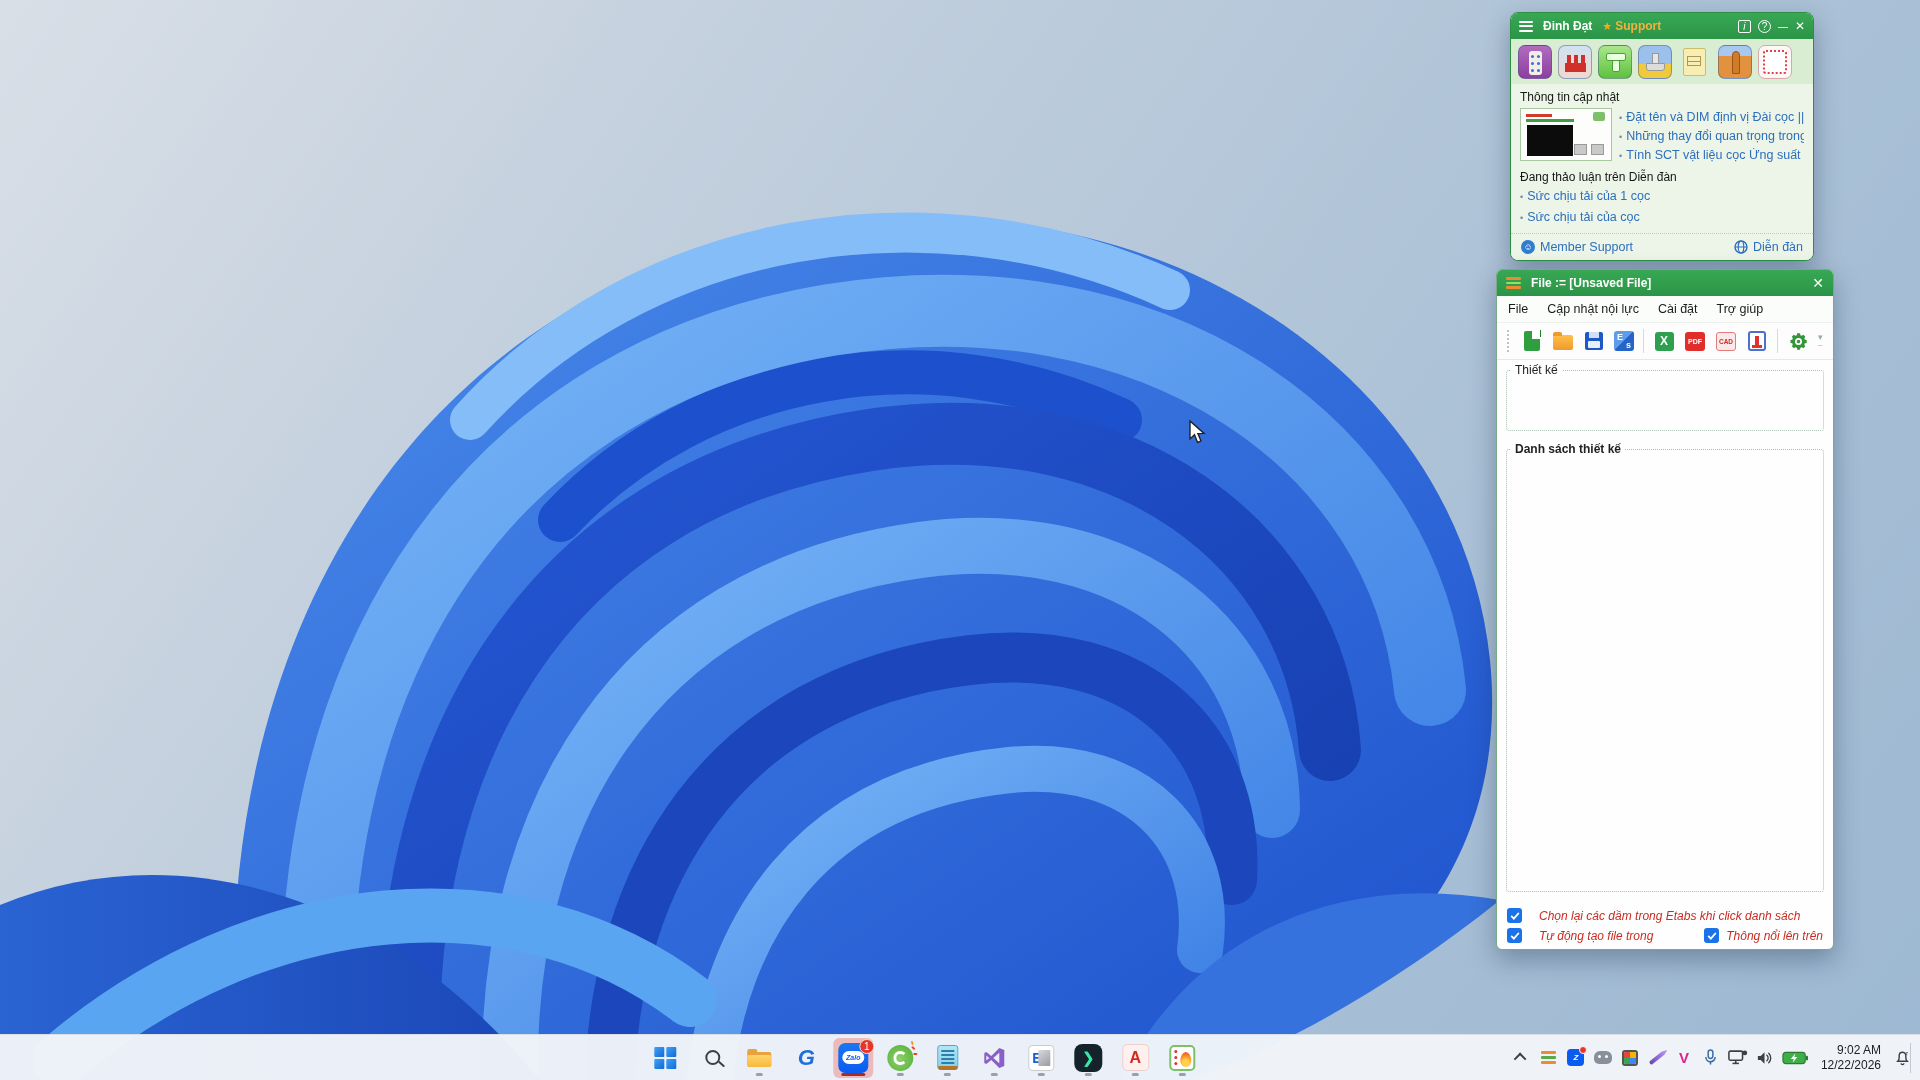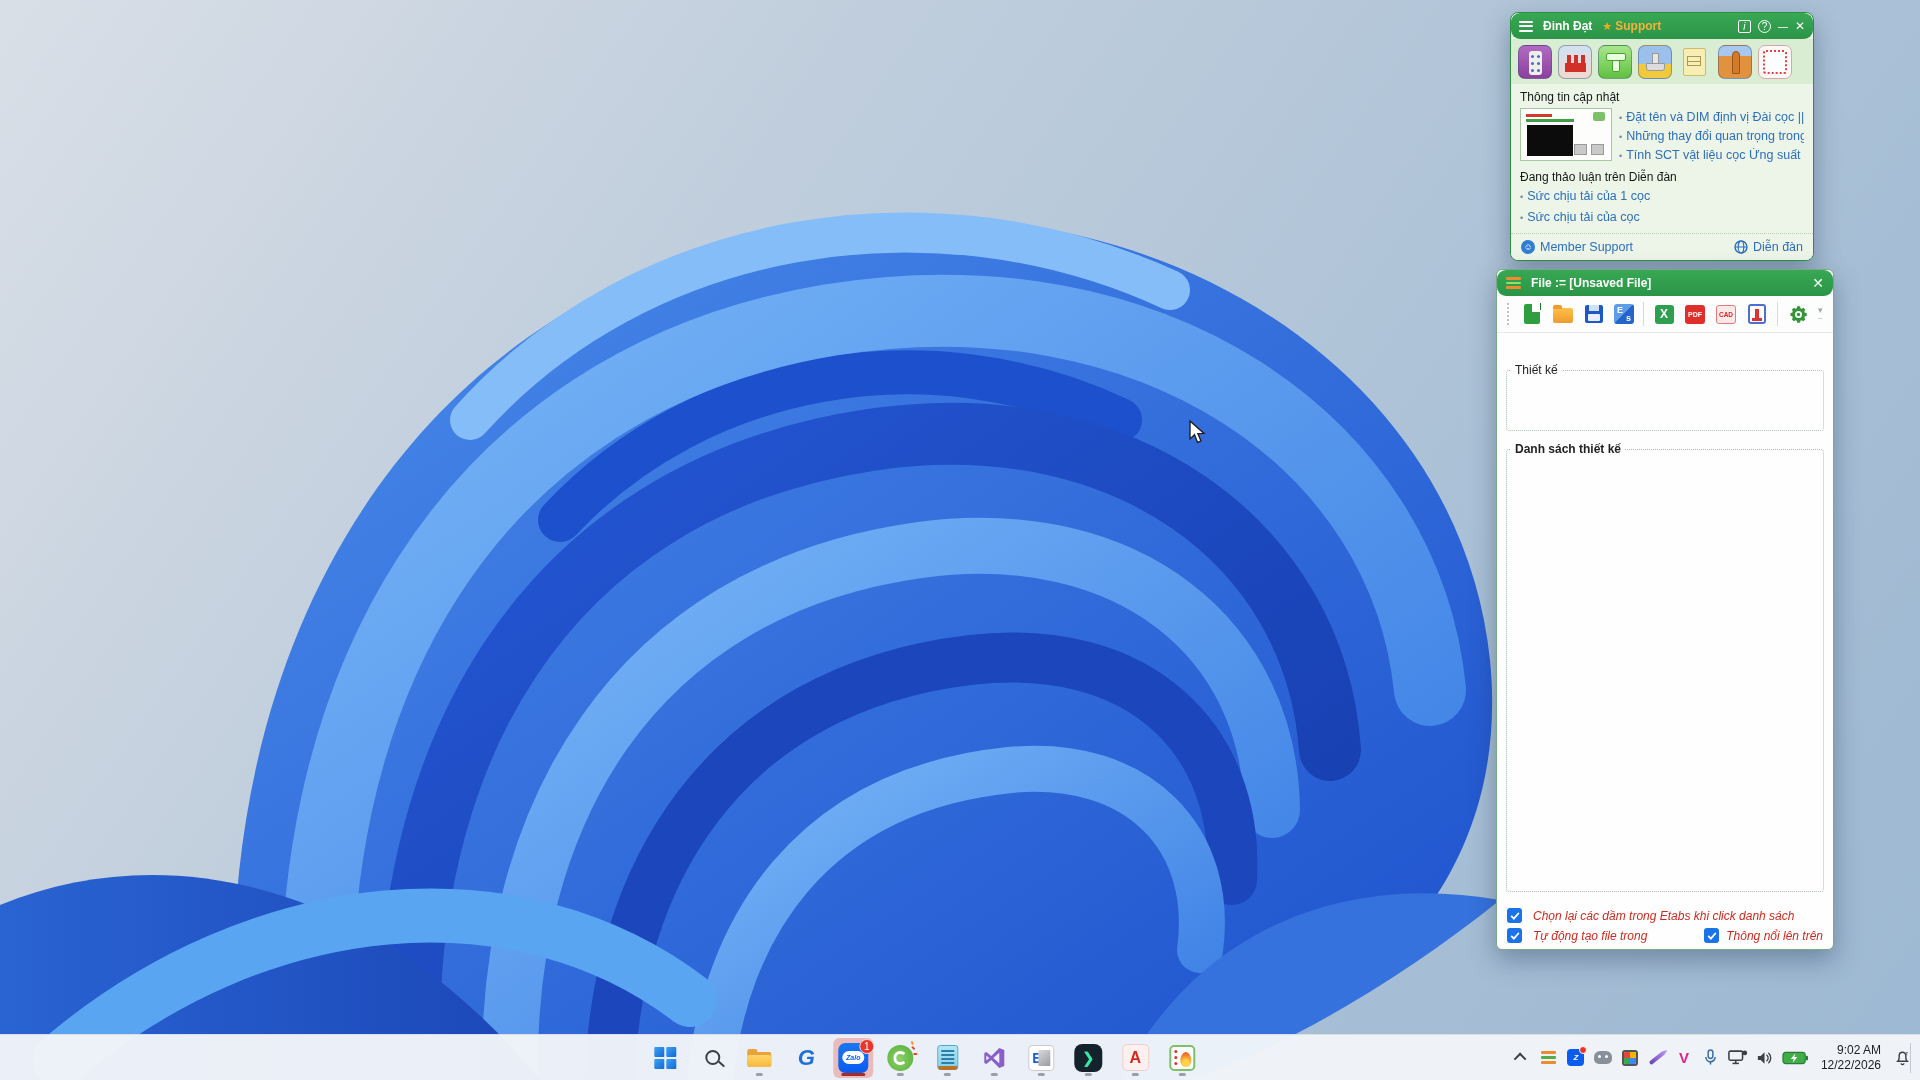--- a/index.html
+++ b/index.html
@@ -2,21 +2,21 @@
 <html><head>
 <meta charset="utf-8">
 <style>
   * { margin:0; padding:0; box-sizing:border-box; }
   html,body { width:1920px; height:1080px; overflow:hidden; font-family:"Liberation Sans","DejaVu Sans",sans-serif; }
   #desktop { position:relative; width:1920px; height:1080px; background:linear-gradient(125deg,#d9dfe7 0%,#c2cfdd 30%,#a9c0d6 70%,#9db8d2 100%); }
   #wallpaper { position:absolute; inset:0; }
 
   
   .win { position:absolute; box-shadow:0 10px 26px rgba(20,40,70,.35); border-radius:8px; overflow:hidden; }
-  .titlebar { height:26px; background:linear-gradient(#38a854,#2b9447); display:flex; align-items:center; color:#fff; font-size:12px;border-radius:9px; }
+  .titlebar { height:26px; background:linear-gradient(#38a854,#2b9447); display:flex; align-items:center; color:#fff; font-size:12px; }
   .tb-btn { display:flex; align-items:center; justify-content:center; color:#fff; cursor:default; }
 
   
   #w1 { left:1510px; top:12px; width:304px; height:249px; background:#ecf5e7; border:1px solid #2c8f44; }
   #w1 .titlebar { padding:0 8px; }
   .hamburger { width:14px; display:flex; flex-direction:column; gap:2.5px; }
   .hamburger i { height:2px; background:#fff; border-radius:1px; }
   #w1-title { margin-left:10px; font-weight:bold; }
   .star { color:#f6a81c; margin-left:10px; font-size:11px; }
   #w1-vip { color:#f2b13c; font-weight:bold; margin-left:3px; }
@@ -103,21 +103,21 @@
   .btn-blue { width:40px; background:#1a73e8; }
   .btn-green { padding:0 10px; background:#47963e; }
   .btn-red { width:44px; background:#e82c20; margin-left:auto; }
   .plus-g { position:relative; width:16px; height:16px; }
   .plus-g:before,.plus-g:after { content:""; position:absolute; background:#fff; border-radius:1px; }
   .plus-g:before { left:6.5px; top:0; width:3px; height:16px; }
   .plus-g:after { left:0; top:6.5px; width:16px; height:3px; }
   #grp-list { top:172px; height:450px;font-weight:bold; }
   .list-item { margin:12px 10px; height:36px; border-radius:9px; background:#8df08c; color:#4f555a; font-size:12.5px; display:flex; align-items:center; padding-left:14px; box-shadow:inset 0 0 0 1px rgba(80,160,80,.25); }
   #w2-checks { position:absolute; left:10px; right:10px; bottom:6px; font-size:12px; }
-  .chk-row { display:flex; align-items:center; gap:11px; margin-top:5px; }
+  .chk-row { display:flex; align-items:center; gap:17px; margin-top:5px; }
   .chk-row .right { margin-left:auto; display:flex; align-items:center; gap:7px; }
   .cb { width:15px; height:15px; border-radius:3px; background:#1a73e8; flex:none; display:flex; align-items:center; justify-content:center; }
   .chk-label { color:#cc2a20; font-style:italic; }
 
   
   #taskbar { position:absolute; left:0; right:0; bottom:0; height:46px; background:rgba(242,245,249,.97); border-top:1px solid #dadfe5; display:flex; align-items:center; }
   #tb-center { position:absolute; left:50%; transform:translateX(-56.5%); display:flex; gap:7px; align-items:center; }
   .tbi { width:40px; height:40px; border-radius:6px; display:flex; align-items:center; justify-content:center; position:relative; }
   .run:after { content:""; position:absolute; bottom:1.5px; left:50%; transform:translateX(-50%); width:7px; height:3px; border-radius:2px; background:#9aa0a6; }
   .tbi-active { background:rgba(235,120,110,.45); }
@@ -326,20 +326,26 @@
   <div class="win" id="w2">
     <div class="titlebar">
       <span class="stripes">
           <i></i>
           <i></i>
           <i></i>
         </span>
       <span id="w2-titletext">File := [Unsaved File]</span>
       <span class="tb-btn" id="w2-close">✕</span>
     </div>
+    <div id="w2-menubar">
+      <span class="menu-item">File</span>
+      <span class="menu-item">Cập nhật nội lực</span>
+      <span class="menu-item">Cài đặt</span>
+      <span class="menu-item">Trợ giúp</span>
+    </div>
     <div id="w2-toolbar">
       <span class="grip"></span>
       <span class="ti">
           <span class="ico-new">
             <i></i>
           </span>
         </span>
       <span class="ti">
           <span class="ico-folder">
             <i></i>

